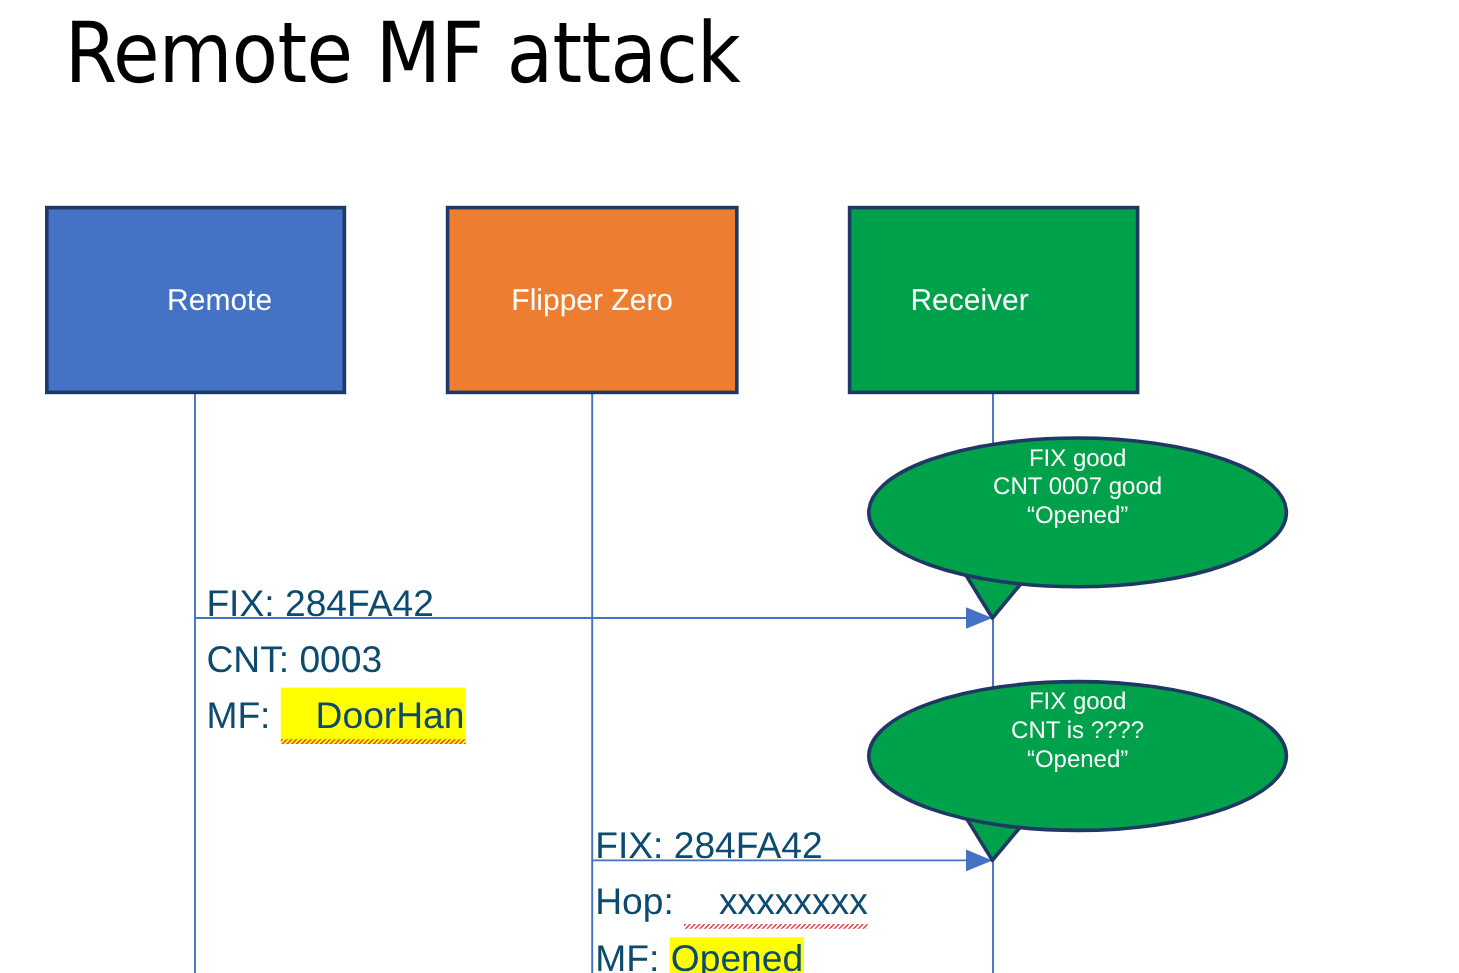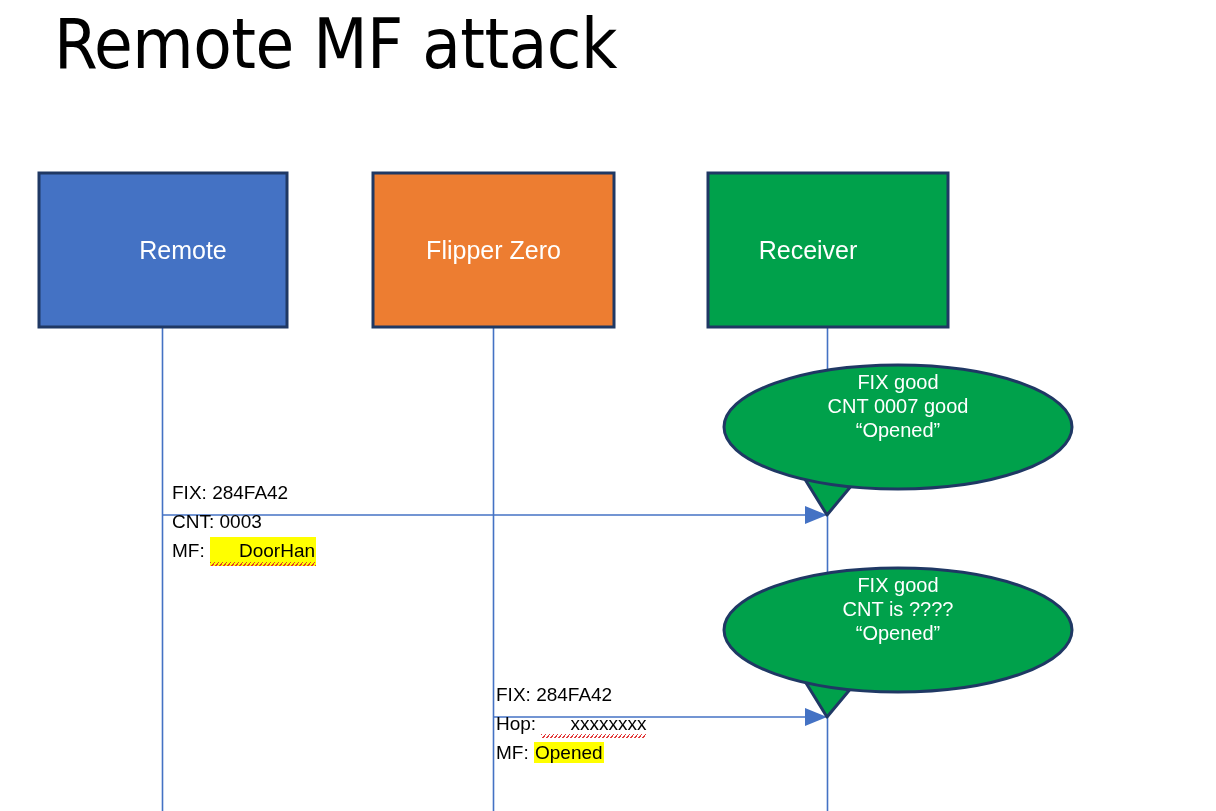--- a/index.html
+++ b/index.html
@@ -63,22 +63,22 @@
     font-size: 20px;
     font-weight: 400;
     text-align: center;
     line-height: 1.19;
     white-space: nowrap;
   }
 
   
   .msg-block {
     position: absolute;
-    color: #000000;
-    font-size: 19px;
+    color: #0c4a6e;
+    font-size: 31px;
     font-weight: 400;
     line-height: 1.52;
     white-space: nowrap;
   }
   .msg-line { display: block; }
 
   .hl {
     background: #ffff00;
     padding: 0 1px;
   }

